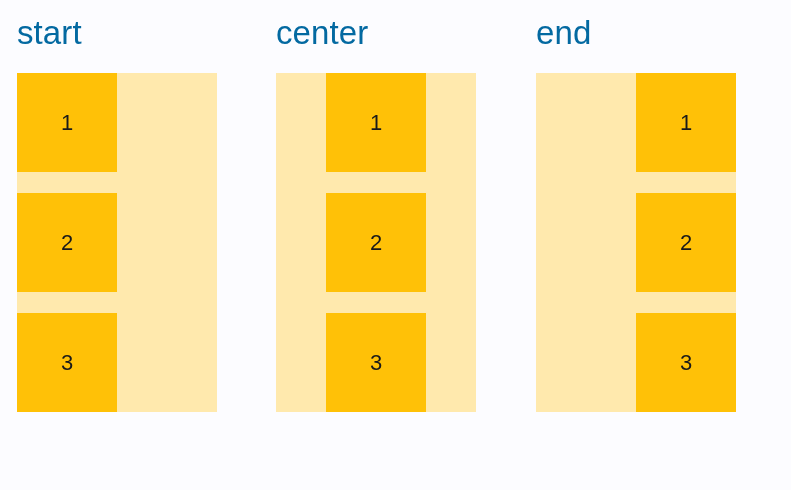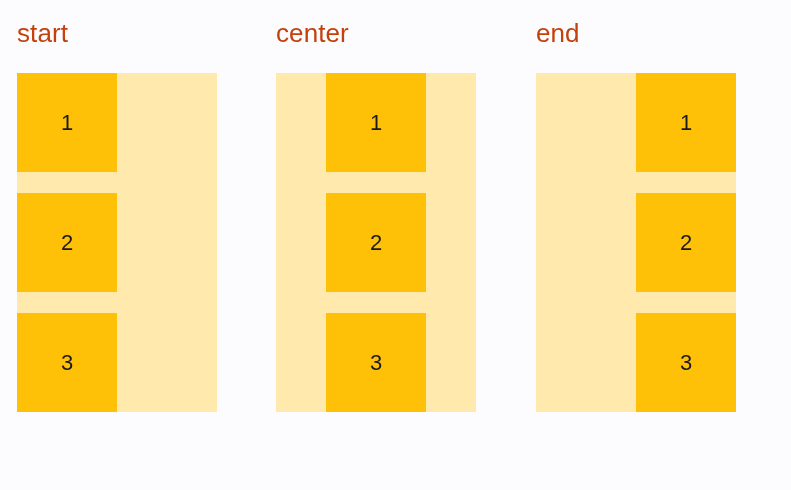--- a/index.html
+++ b/index.html
@@ -23,23 +23,23 @@
   }
   .demo-group {
     position: absolute;
     top: 0;
     width: 200px;
   }
   .demo-label {
     position: absolute;
     left: 0;
     top: 17px;
-    font-size: 26px;
+    font-size: 33px;
     line-height: 32px;
-    color: #c2410c;
+    color: #0369a1;
     font-weight: 400;
     white-space: nowrap;
     letter-spacing: 0.1px;
   }
   .flex-container {
     position: absolute;
     left: 0;
     top: 73px;
     width: 200px;
     height: 339px;

